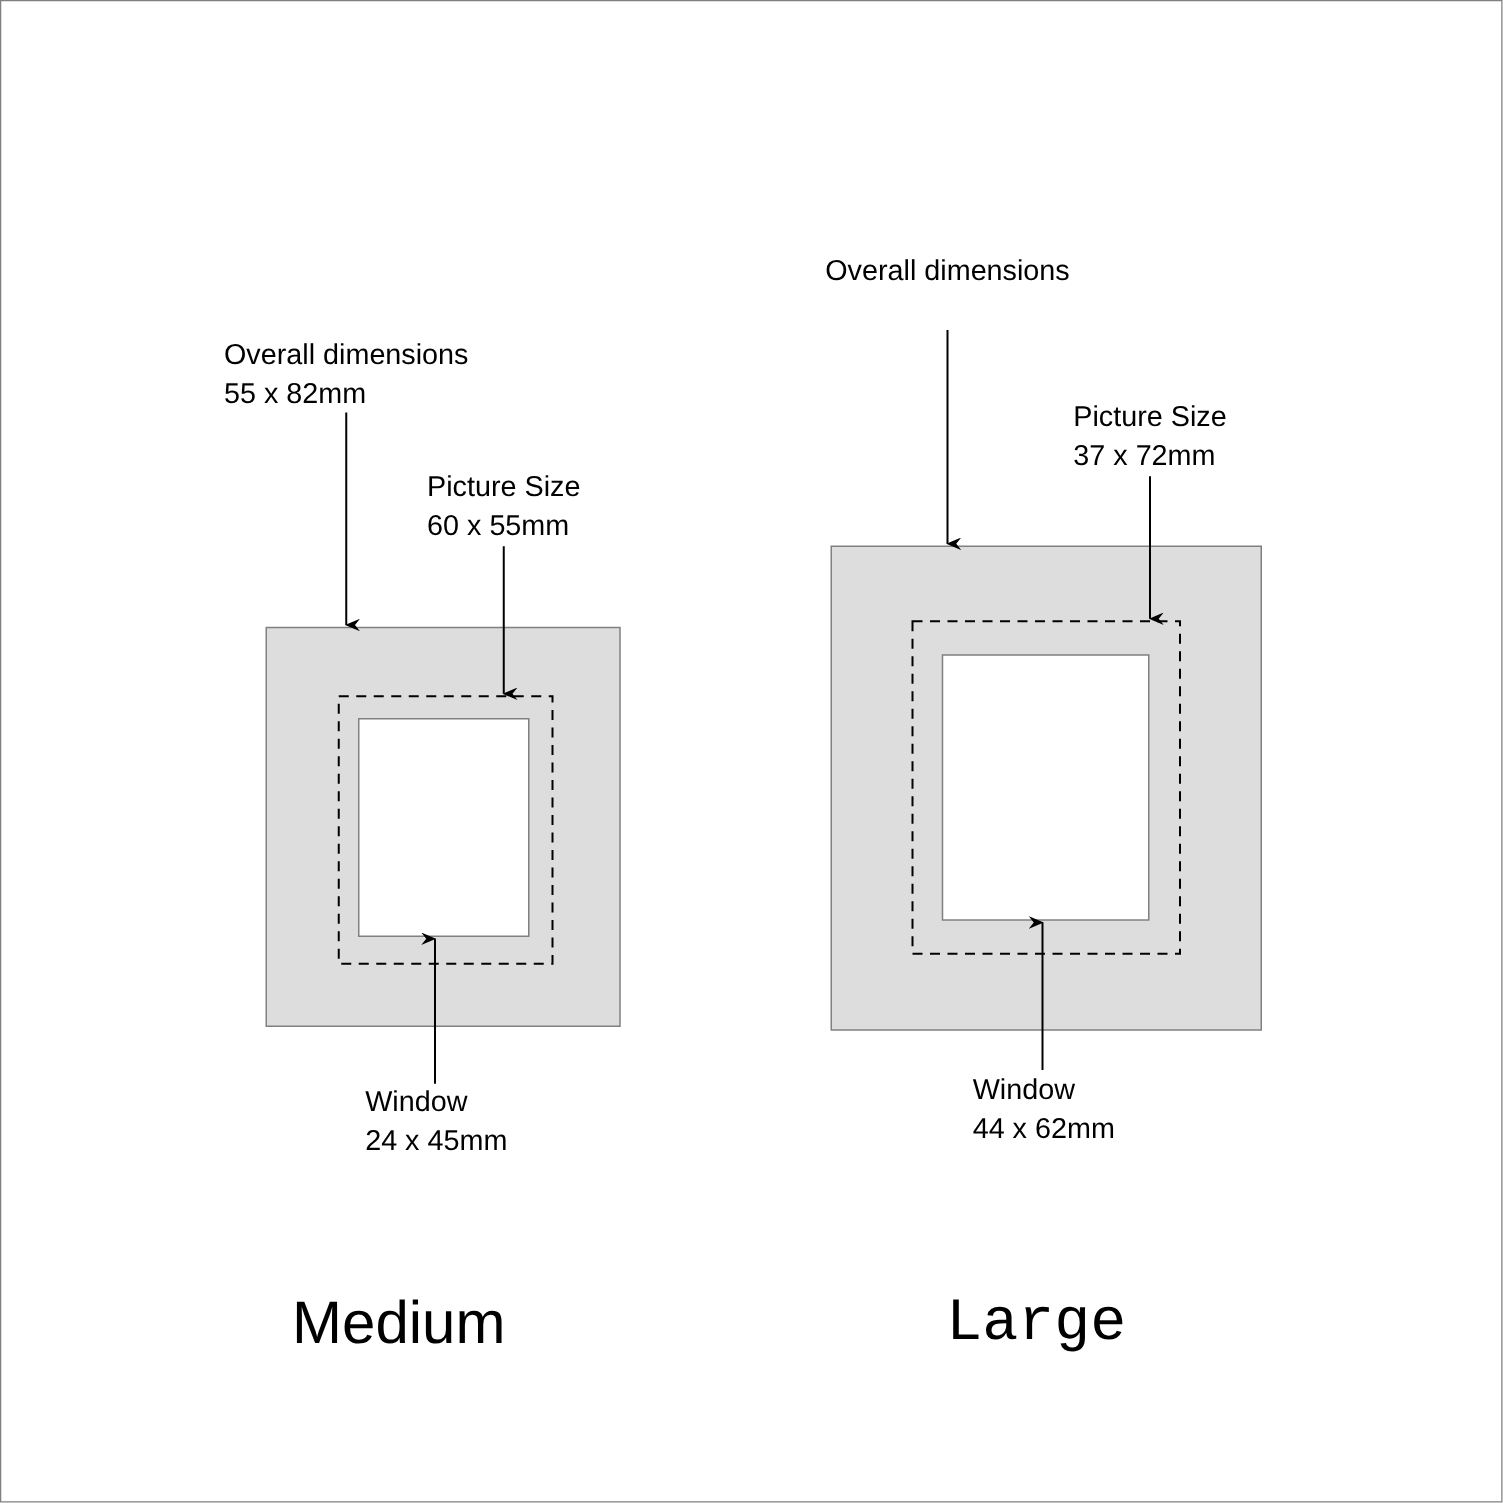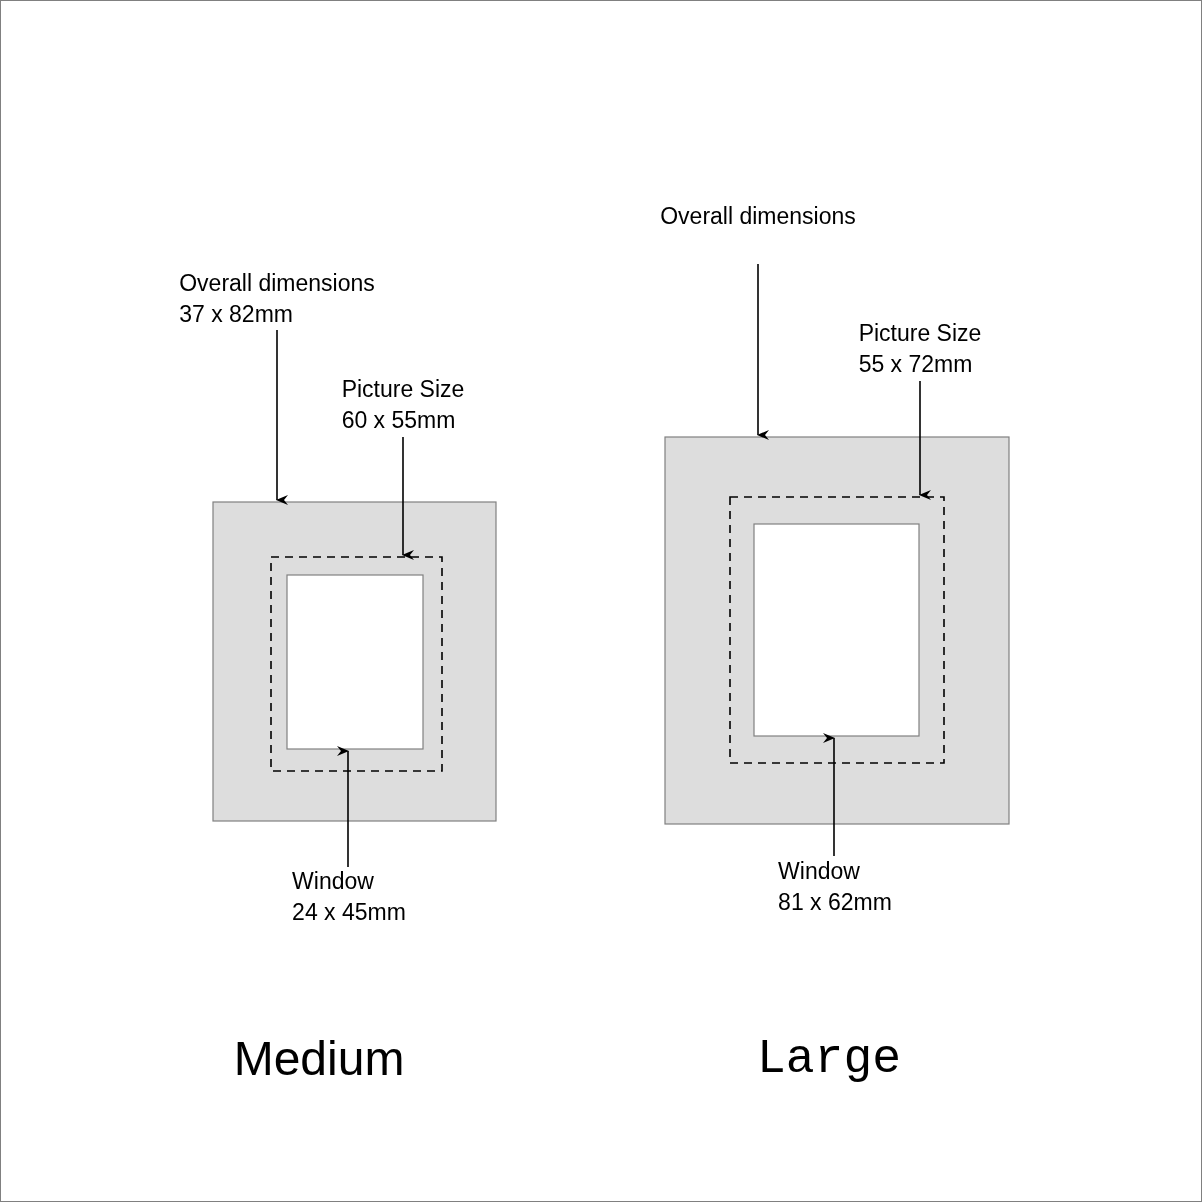--- a/index.html
+++ b/index.html
@@ -39,36 +39,36 @@
     <rect x="730" y="497" width="214" height="266" fill="none" stroke="#000" stroke-width="1.6" stroke-dasharray="8,6"></rect>
     <rect x="754" y="524" width="165" height="212" fill="#ffffff" stroke="#808080" stroke-width="1.2"></rect>
     <line x1="758" y1="264" x2="758" y2="435" stroke="#000" stroke-width="1.6" marker-end="url(#ah)"></line>
     <line x1="920" y1="381" x2="920" y2="495" stroke="#000" stroke-width="1.6" marker-end="url(#ah)"></line>
     <line x1="834" y1="856" x2="834" y2="738" stroke="#000" stroke-width="1.6" marker-end="url(#ah)"></line>
   </g>
 </svg>
 
 <div class="label" style="left:277px; top:268px;">
   <div>Overall dimensions</div>
-  <div>37 x 82mm</div>
+  <div>55 x 82mm</div>
 </div>
 <div class="label" style="left:403px; top:374px;">
   <div>Picture Size</div>
   <div>60 x 55mm</div>
 </div>
 <div class="label" style="left:349px; top:866px;">
   <div>Window</div>
   <div>24 x 45mm</div>
 </div>
 <div class="title" style="left:319px; top:1035px;">Medium</div>
 
 <div class="label" style="left:758px; top:201px;">
   <div>Overall dimensions</div>
 </div>
 <div class="label" style="left:920px; top:318px;">
   <div>Picture Size</div>
-  <div>55 x 72mm</div>
+  <div>37 x 72mm</div>
 </div>
 <div class="label" style="left:835px; top:856px;">
   <div>Window</div>
-  <div>81 x 62mm</div>
+  <div>44 x 62mm</div>
 </div>
 <div class="title" style="left:829px; top:1035px;font-family:Liberation Mono, monospace;">Large</div>
 
 </body></html>

